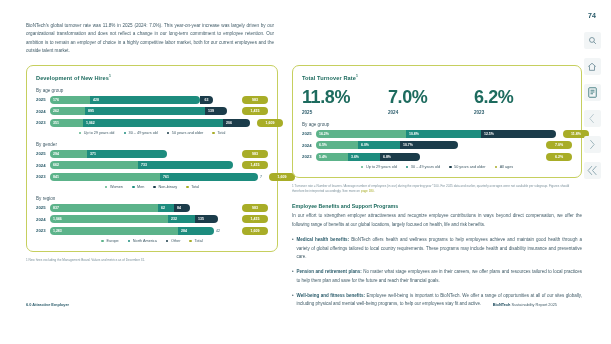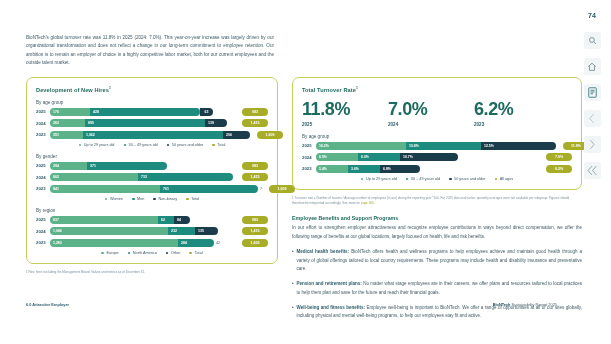--- a/index.html
+++ b/index.html
@@ -3,21 +3,21 @@
 <meta charset="utf-8">
 <style>
   * { box-sizing: border-box; margin: 0; padding: 0; }
   body {
     width: 611px; height: 344px;
     background: #ffffff;
     font-family: "Liberation Sans", sans-serif;
     overflow: hidden;
     position: relative;
   }
-  .page { position: absolute; left: 0; top: 0; width: 573px; height: 316px; padding: 34px 16px 0 26px; }
+  .page { position: absolute; left: 0; top: 0; width: 573px; height: 316px; padding: 22px 16px 0 26px; }
 
   .intro { font-size: 4.6px; line-height: 1.85; color: #3f5a66; text-align: justify; width: 248px; }
 
   .columns { display: flex; gap: 14px; margin-top: 9px; }
   .col-left { width: 252px; }
   .col-right { width: 290px; }
 
   .card {
     border: 0.8px solid #c6cf5e;
     border-radius: 7px;

